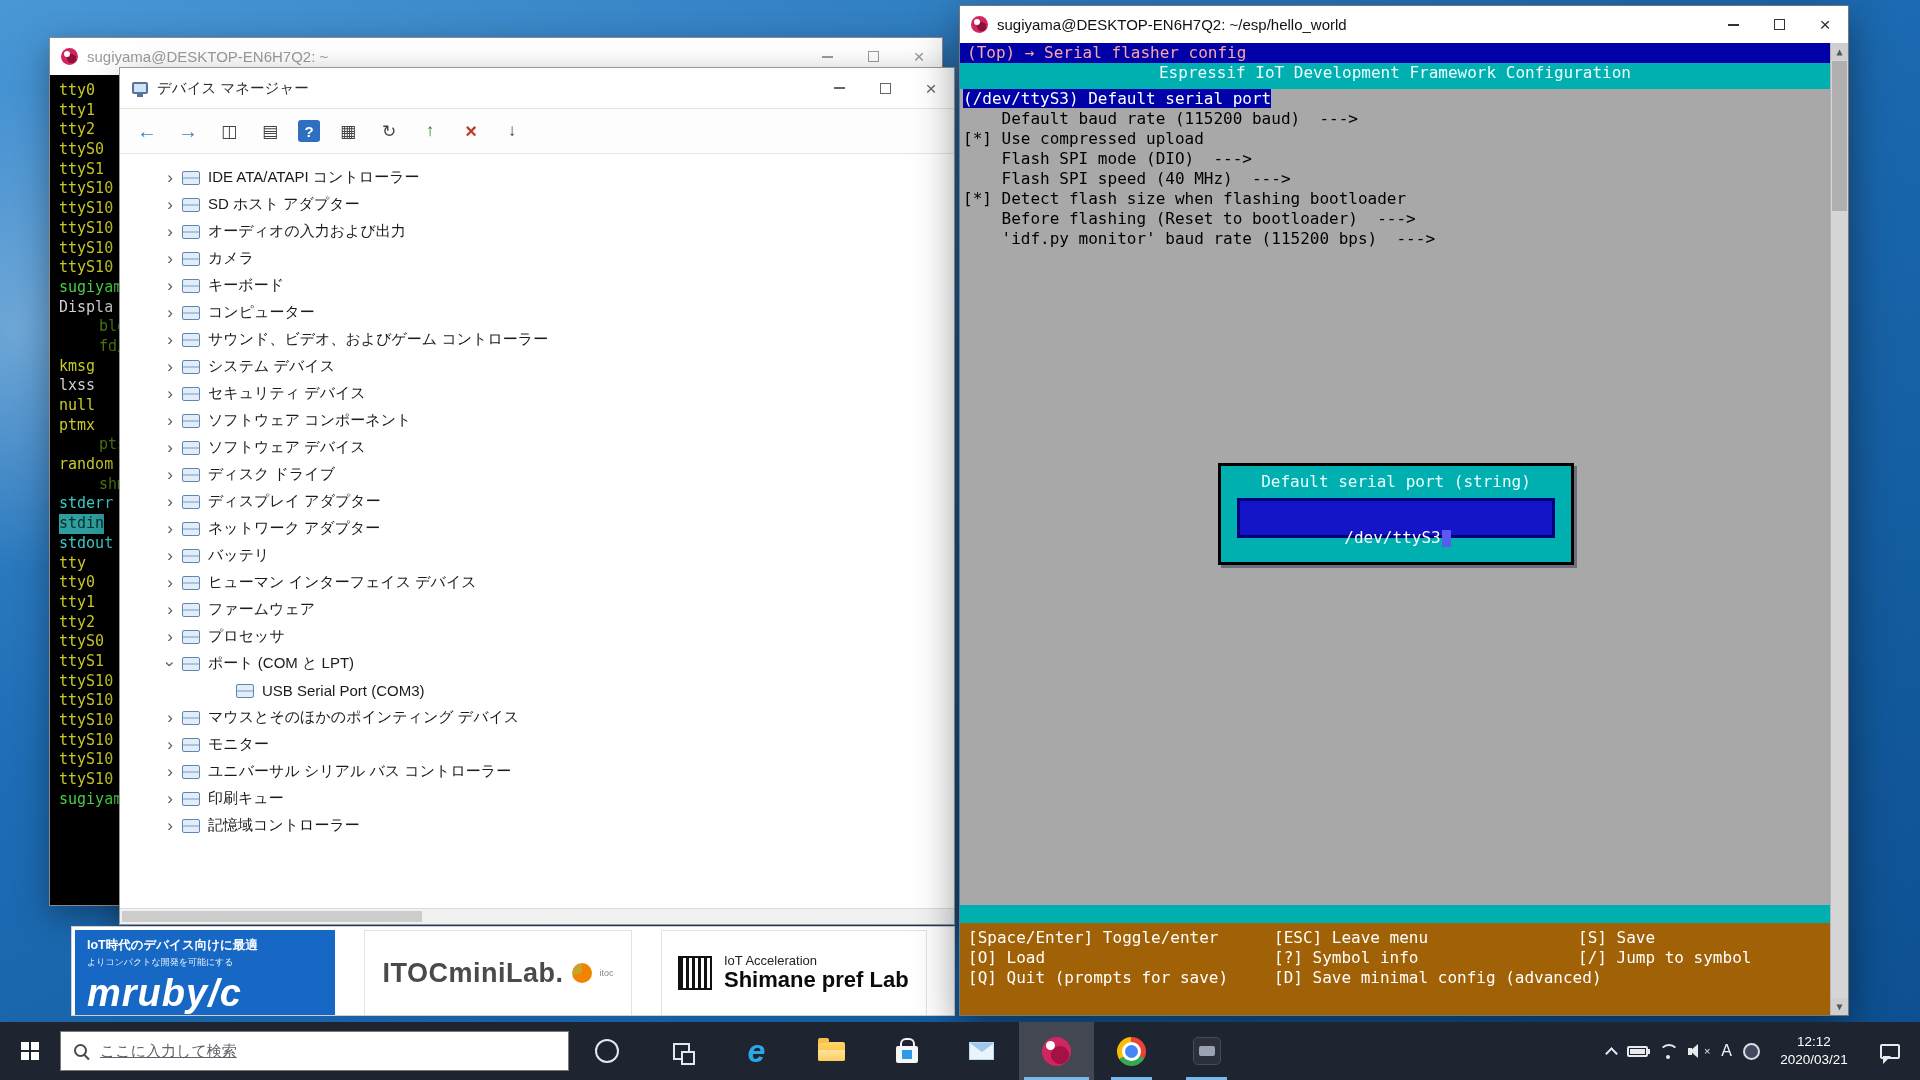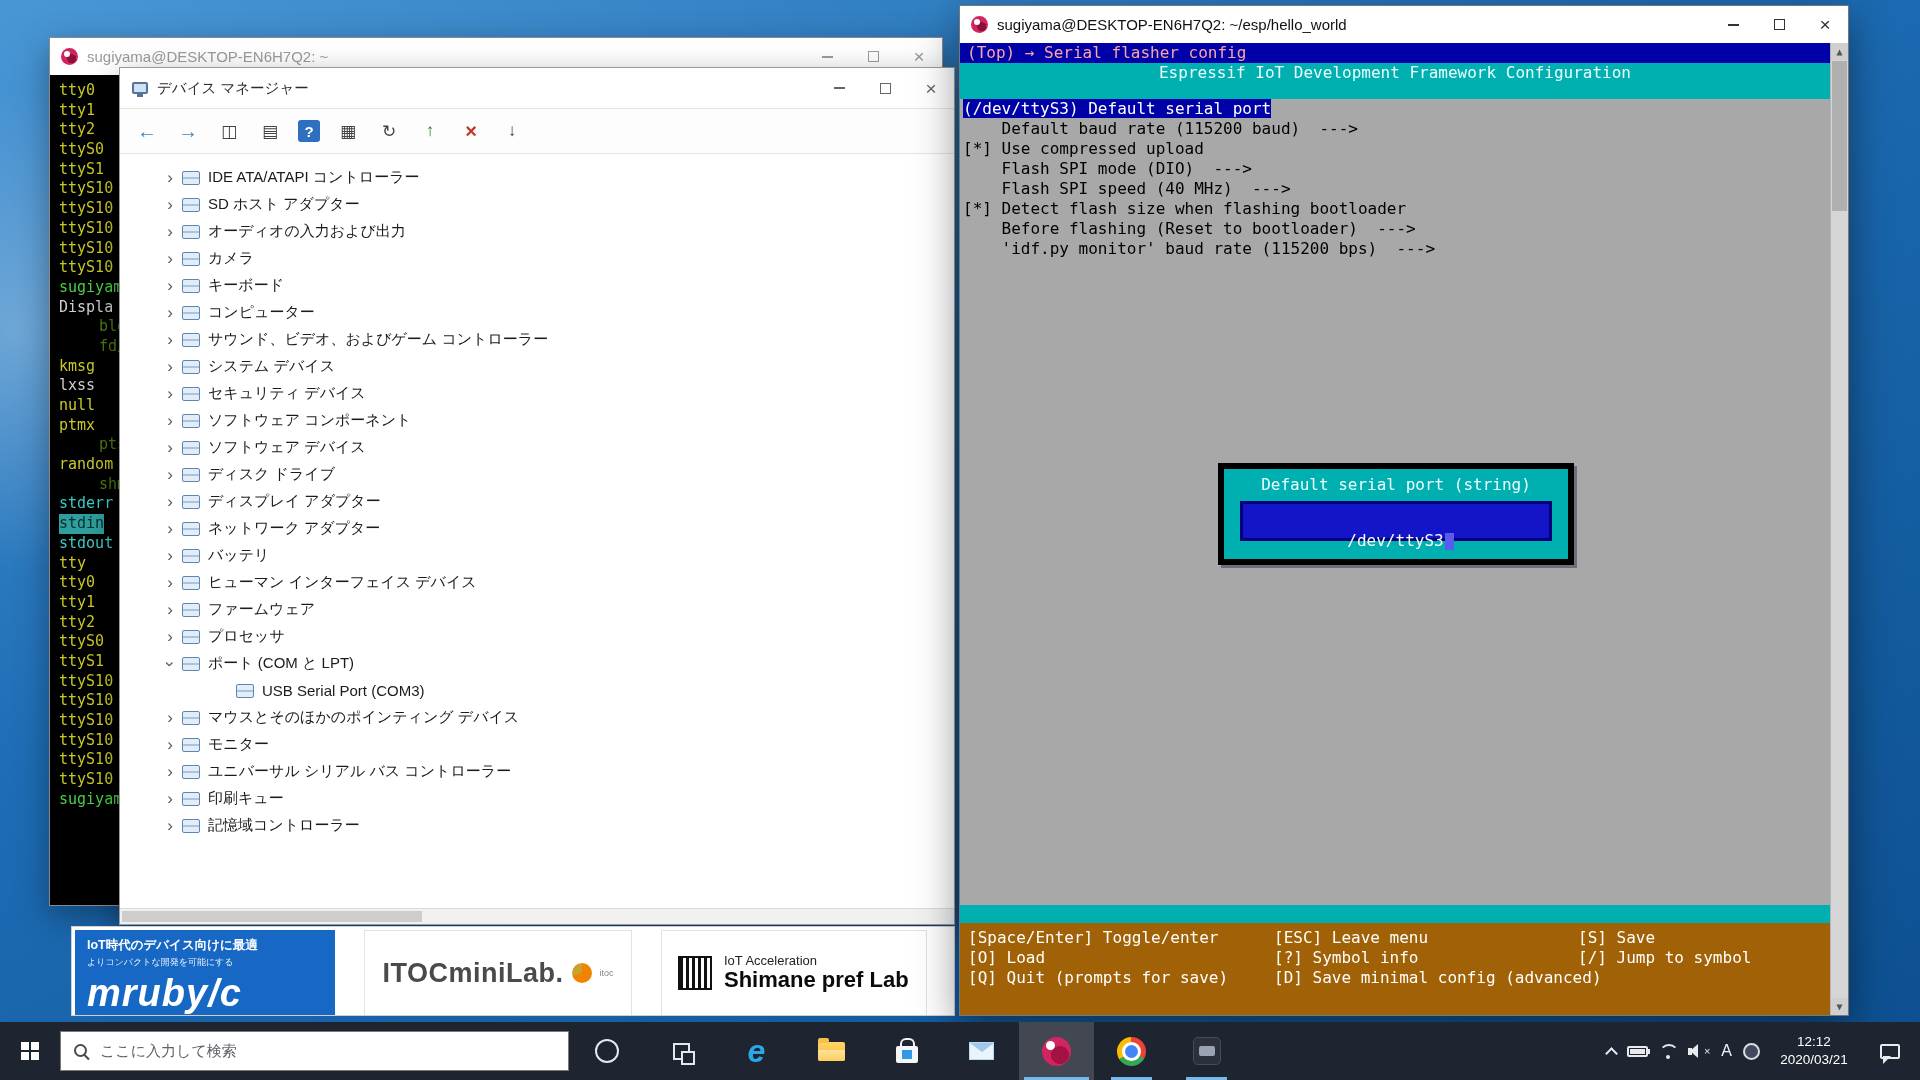--- a/index.html
+++ b/index.html
@@ -76,45 +76,45 @@
   .card-shimane .l2{font-size:22px;font-weight:800;color:#0b0b0b;line-height:1.1;}
 
   
   .rterm{position:absolute;left:959px;top:5px;width:890px;height:1011px;background:#a8a8a8;
     border:1px solid #777;box-shadow:0 14px 40px rgba(0,0,0,.45);}
   .rterm .titlebar{color:#111;}
   .rterm .win-btns{color:#333;}
   .rt-content{position:absolute;top:37px;left:0;right:0;bottom:0;background:#a8a8a8;overflow:hidden;
     font-family:"DejaVu Sans Mono","Liberation Mono",monospace;font-size:16px;line-height:20px;}
   .band-path{height:20px;background:#0000a8;color:#fca5a5;padding-left:7px;white-space:pre;width:calc(100% - 18px);}
-  .band-title{height:36px;background:#00b0b0;color:#eaffff;text-align:center;width:calc(100% - 18px);}
+  .band-title{height:26px;background:#00b0b0;color:#eaffff;text-align:center;width:calc(100% - 18px);}
   .mc-item{height:20px;white-space:pre;color:#000;padding-left:3px;}
   .mc-sel{background:#0000a8;color:#fff;}
   .mc-dialog{position:absolute;left:258px;top:420px;width:356px;height:102px;background:#00b0b0;
-    border:6px solid #000000;box-shadow:3px 3px 0 rgba(0,0,40,.35);}
+    border:3px solid #000000;box-shadow:3px 3px 0 rgba(0,0,40,.35);}
   .mc-dialog-title{text-align:center;margin-top:6px;color:#eaffff;}
   .mc-input{position:absolute;left:16px;top:32px;right:16px;height:40px;background:#1414c8;
     border:3px solid #00007a;color:#fff;padding:7px 8px;white-space:pre;}
   .mc-cursor{display:inline-block;width:9px;height:17px;background:#5a5aee;vertical-align:text-bottom;margin-left:1px;}
   .mc-cyan-sep{position:absolute;left:0;bottom:92px;height:18px;width:calc(100% - 18px);background:#00b0b0;}
   .mc-footer{position:absolute;left:0;bottom:0;height:92px;width:calc(100% - 18px);background:#a16207;color:#fff;padding-top:5px;}
   .mc-frow{display:grid;grid-template-columns:306px 304px auto;height:20px;padding-left:8px;white-space:pre;}
   .mc-scroll{position:absolute;right:0;top:0;bottom:0;width:18px;background:#d6d6d6;border-left:1px solid #b5b5b5;}
   .sb-up,.sb-dn{position:absolute;left:0;right:0;height:17px;display:flex;align-items:center;justify-content:center;
     font-size:10px;color:#555;background:#cfcfcf;}
   .sb-up{top:0;}.sb-dn{bottom:0;}
   .sb-thumb{position:absolute;left:1px;right:1px;top:18px;height:150px;background:#b0b0b0;}
 
   
   .taskbar{position:absolute;left:0;top:1022px;width:1920px;height:58px;background:#1e2430;
     display:flex;align-items:center;color:#e8eaee;}
   .tb-start{width:60px;height:100%;display:flex;align-items:center;justify-content:center;}
   .ic-start{width:8px;height:8px;background:#fff;box-shadow:10px 0 0 #fff,0 10px 0 #fff,10px 10px 0 #fff;margin:-5px 5px 5px -5px;}
   .tb-search{width:509px;height:40px;background:#fff;border:1px solid #7a7a7a;display:flex;align-items:center;
-    gap:11px;padding-left:13px;color:#5f6368;font-size:15px;}
+    gap:11px;padding-left:13px;color:#5f6368;font-size:15px;text-decoration:underline;}
   .ic-search{position:relative;width:15px;height:15px;flex:0 0 auto;}
   .ic-search::before{content:'';position:absolute;width:9px;height:9px;border:2px solid #4a4a4a;border-radius:50%;}
   .ic-search::after{content:'';position:absolute;width:7px;height:2px;background:#4a4a4a;transform:rotate(45deg);right:-1px;bottom:1px;}
   .tb-apps{display:flex;height:100%;}
   .tb-slot{width:75px;height:100%;display:flex;align-items:center;justify-content:center;position:relative;}
   .tb-slot.active{background:rgba(255,255,255,.16);}
   .tb-slot.running::after{content:'';position:absolute;bottom:0;left:17px;right:17px;height:3px;background:#76b9ed;}
   .tb-slot.active.running::after{left:5px;right:5px;}
   .ic-cortana{width:24px;height:24px;border:2.5px solid #e4e7ec;border-radius:50%;}
   .ic-task-view{width:17px;height:17px;border:2px solid #e4e7ec;position:relative;}

